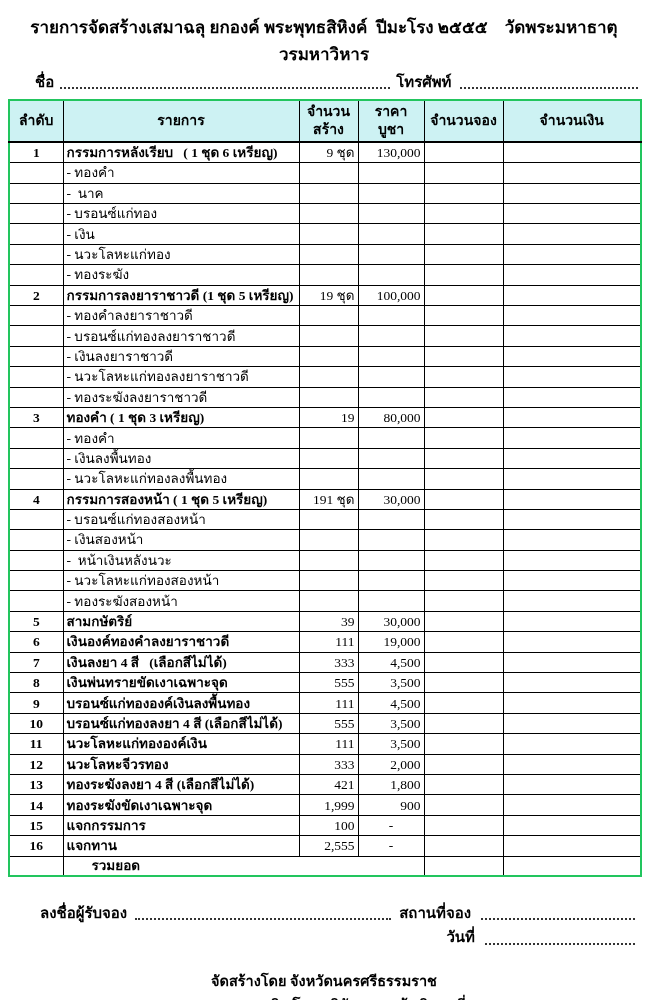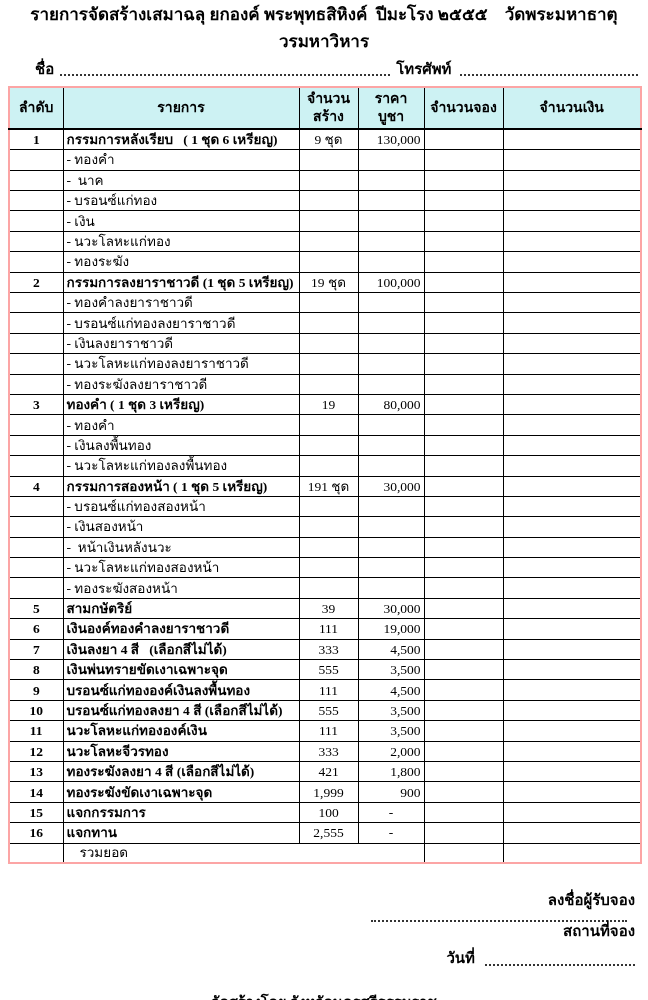--- a/index.html
+++ b/index.html
@@ -5,62 +5,62 @@
   * { margin: 0; padding: 0; box-sizing: border-box; }
   html, body { background: #ffffff; }
   .page {
     width: 648px; height: 1000px;
     background: #ffffff; color: #000;
     font-family: "Liberation Serif", serif;
     position: relative; overflow: hidden;
   }
   .title {
     text-align: center; font-weight: bold; font-size: 17px;
-    white-space: pre-wrap;
+    padding-top: 13px; white-space: pre-wrap;
   }
   .name-line {
     display: flex; align-items: flex-end;
     margin: 7px 10px 9px 35px;
     font-weight: bold; font-size: 15px; line-height: 16px;
   }
   .dots { border-bottom: 2px dotted #333; height: 13px; display: inline-block; }
   .dots-name  { width: 330px; margin: 0 6px 1px 6px; }
   .dots-phone { flex: 1; margin: 0 0 1px 8px; }
 
   table.grid {
     border-collapse: collapse; table-layout: fixed;
     margin-left: 8px; width: 632px;
-    border: 2px solid #fca5a5;
+    border: 2px solid #22c55e;
   }
   table.grid th {
     background: #cdf2f3;
     border: 1px solid #000; border-bottom: 2px solid #000;
     font-size: 14px; font-weight: bold;
     padding: 2px 1px; line-height: 1.3; vertical-align: middle;
     height: 42px;
   }
   th.th-reserve, th.th-amount { vertical-align: top; padding-top: 4px; margin-left: 47px; }
   table.grid td {
     border: 1px solid #000;
     font-size: 13.5px; line-height: 13px;
     padding: 0 3px; height: 20.4px;
     overflow: hidden; vertical-align: middle;
   }
   .c-no   { text-align: center; font-weight: bold; font-size: 13px; }
   .c-item { white-space: pre-wrap; }
   .row-item  .c-item { font-weight: bold; }
-  .c-qty   { text-align: center; padding-right: 2px; font-size: 13px; }
+  .c-qty   { text-align: right; padding-right: 2px; font-size: 13px; }
   .c-price { text-align: right; padding-right: 7px; font-size: 13px; }
   .c-price.dash { text-align: center; padding-right: 3px; }
   .row-item  td { border-top: 2px solid #000; }
   .row-total td { border-top: 2px solid #000; height: 24px; }
-  .row-total .c-item { font-weight: normal; padding-left: 16px; }
+  .row-total .c-item { font-weight: bold; padding-left: 28px; }
 
   .sig { margin-top: 28px; font-weight: bold; font-size: 15px; line-height: 17px; }
-  .sig-row1 { display: flex; align-items: flex-end; margin-left: 40px; margin-right: 13px; flex-direction: column; }
+  .sig-row1 { display: flex; align-items: center; margin-left: 40px; margin-right: 13px; }
   .sig-row2 { display: flex; align-items: flex-end; justify-content: flex-end; margin-right: 13px; margin-top: 7px; }
   .dots-sign  { width: 256px; margin: 0 8px 1px 8px; }
   .dots-place { flex: 1; margin: 0 0 1px 10px; }
   .dots-date  { width: 150px; margin: 0 0 1px 10px; }
 
   .footer { text-align: center; font-weight: bold; font-size: 14.5px; margin-top: 24px; line-height: 1.6; }
 </style>
 </head>
 <body>
 

